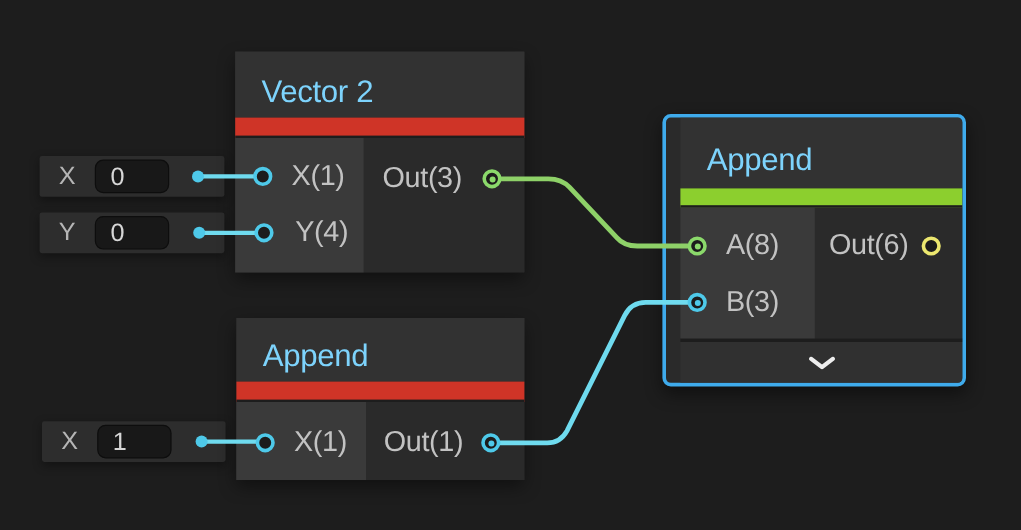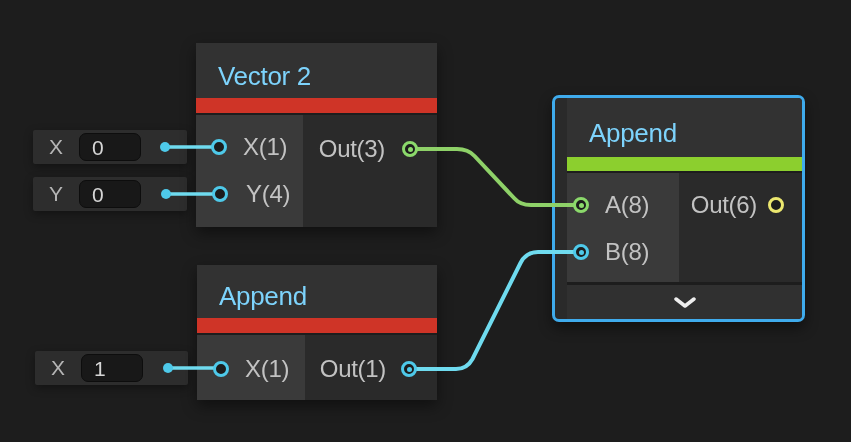--- a/index.html
+++ b/index.html
@@ -105,21 +105,21 @@
     <path d="M 410 149 H 457 Q 468 149 474.5 156 L 514 198 Q 520 205 531 205 H 581" fill="none" stroke-width="4" stroke-linecap="round" stroke="#8ed168"></path>
     <path d="M 409 369 H 456 Q 467 369 472.5 359 L 520.5 263 Q 526 252 538 252 H 581" fill="none" stroke-width="4" stroke-linecap="round" stroke="#6fdbef"></path>
   </svg>
 
   <span class="plabel" style="left:243px;top:147px">X(1)</span>
   <span class="plabel" style="left:246px;top:194px">Y(4)</span>
   <span class="plabel" style="right:466px;top:149px">Out(3)</span>
   <span class="plabel" style="left:245px;top:369px">X(1)</span>
   <span class="plabel" style="right:465px;top:369px">Out(1)</span>
   <span class="plabel" style="left:605px;top:205px">A(8)</span>
-  <span class="plabel" style="left:605px;top:252px">B(8)</span>
+  <span class="plabel" style="left:605px;top:252px">B(3)</span>
   <span class="plabel" style="right:94px;top:205px">Out(6)</span>
 
   <span class="port cyan" style="left:211px;top:139px"></span>
   <span class="port cyan" style="left:212px;top:186px"></span>
   <span class="port green dot" style="left:402px;top:141px"></span>
   <span class="port cyan" style="left:213px;top:361px"></span>
   <span class="port cyan dot" style="left:401px;top:361px"></span>
   <span class="port green dot" style="left:573px;top:197px"></span>
   <span class="port cyan dot" style="left:573px;top:244px"></span>
   <span class="port yellow" style="left:768px;top:197px"></span>

